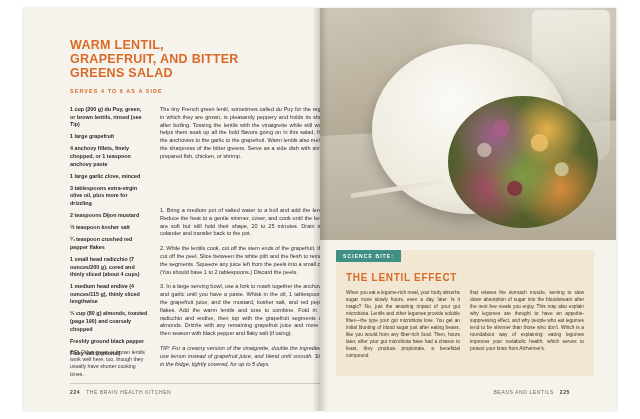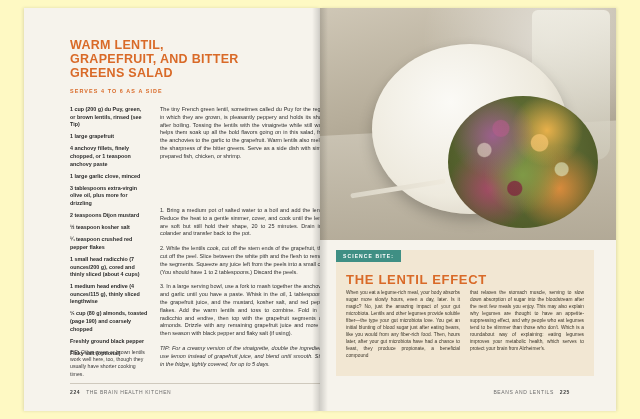--- a/index.html
+++ b/index.html
@@ -10,21 +10,21 @@
   body {
     width: 640px;
     height: 419px;
     overflow: hidden;
     font-family: "Liberation Sans", sans-serif;
   }
   .spread {
     position: relative;
     width: 640px;
     height: 419px;
-    background: #fef9c3;
+    background: #ffffff;
   }
   
   .page-left, .page-right {
     position: absolute;
     top: 8px;
     height: 403px;
     background: #f6f3ec;
   }
   .page-left { left: 24px; width: 296px; box-shadow: -1px 0 3px rgba(0,0,0,0.12); }
   .page-right { left: 320px; width: 296px; box-shadow: 1px 0 3px rgba(0,0,0,0.12); }
@@ -208,21 +208,21 @@
     font-size: 5px;
     font-weight: bold;
     letter-spacing: 1.1px;
     padding: 3px 7px;
     text-transform: uppercase;
   }
   .science-title {
     position: absolute;
     left: 346px; top: 272px;
     color: #d96a28;
-    font-size: 13px;
+    font-size: 10px;
     font-weight: bold;
     letter-spacing: 0.7px;
     text-transform: uppercase;
   }
   .science-cols {
     position: absolute;
     left: 346px; top: 289px;
     width: 238px;
     display: flex;
     gap: 10px;

